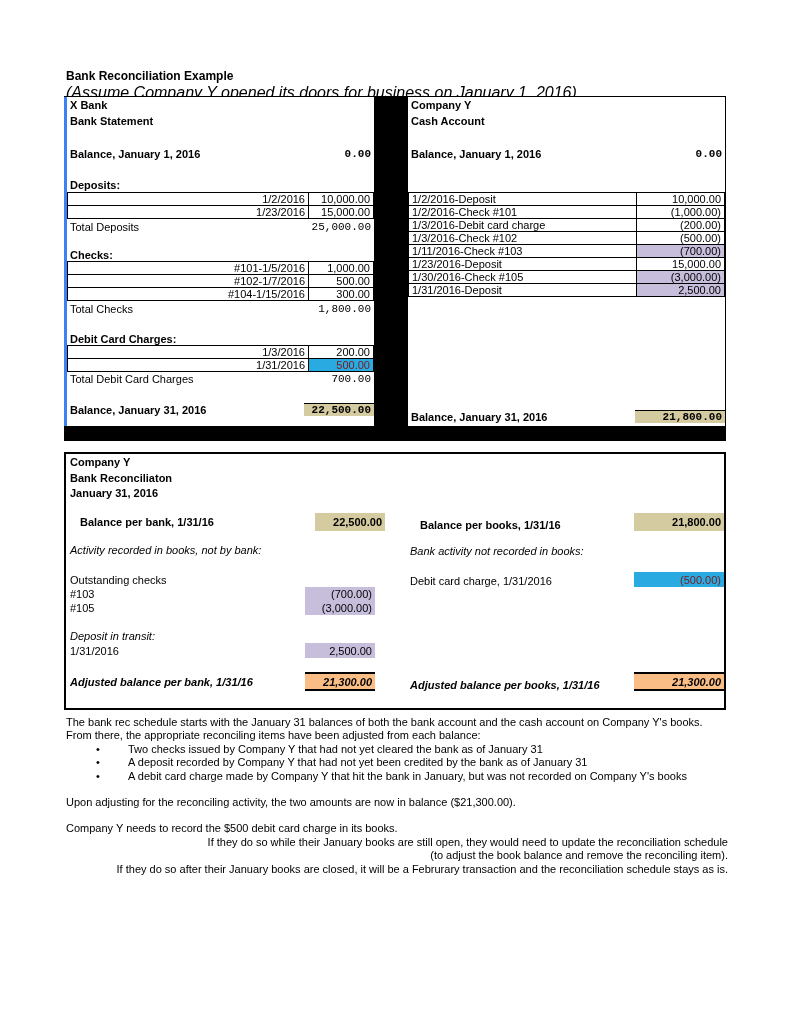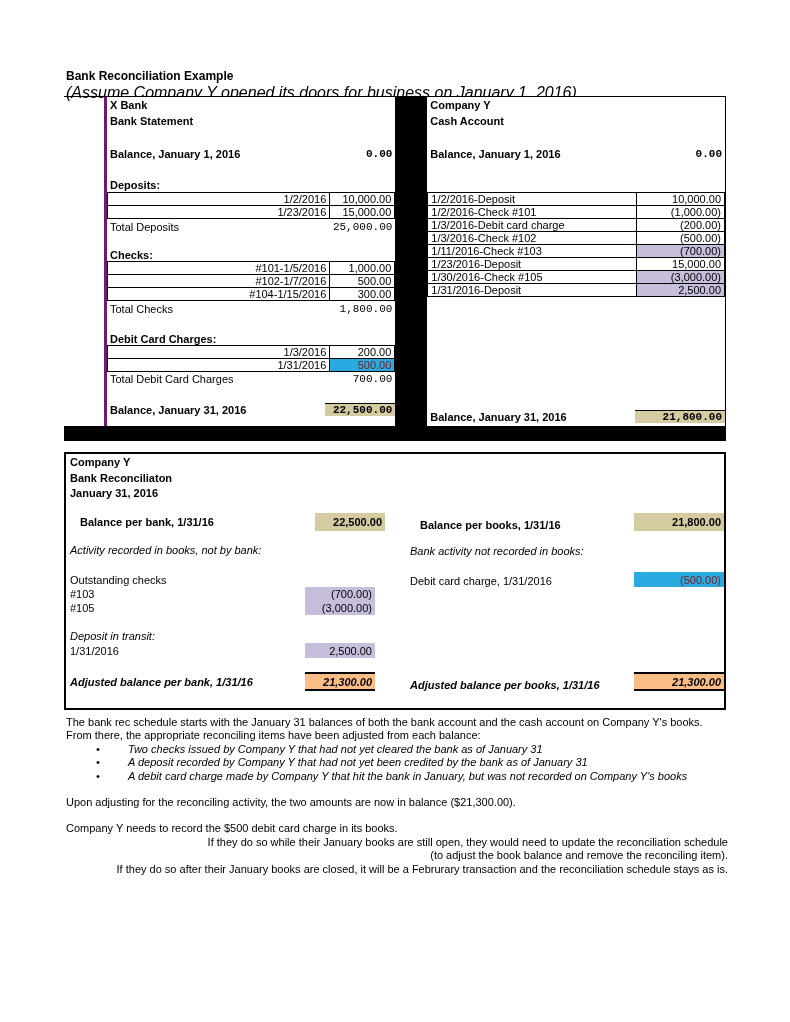--- a/index.html
+++ b/index.html
@@ -8,21 +8,21 @@
   html,body{margin:0;padding:0;background:#ffffff;}
   .page{position:relative;width:790px;height:1022px;background:#ffffff;overflow:hidden;
         font-family:"Liberation Sans",sans-serif;color:#000;font-size:11px;}
   .title{position:absolute;left:66px;top:69px;font-size:12px;font-weight:bold;}
   .subtitle{position:absolute;left:66px;top:84px;font-size:16px;font-style:italic;}
 
   
   .toptable{position:absolute;left:64px;top:96px;width:662px;}
   .panels{display:flex;border-top:1px solid #000;}
   .panel{background:#fff;box-sizing:border-box;display:flex;flex-direction:column;height:329px;}
-  .lp{width:310px;border-left:3px solid #701a75;margin-left:40px;}
+  .lp{width:310px;border-left:3px solid #3b82f6;}
   .vdiv{width:34px;background:#000;height:329px;}
   .rp{width:318px;border-right:1px solid #000;}
   .hband{height:15px;background:#000;}
 
   .row{display:flex;align-items:center;box-sizing:border-box;}
   .spacer{flex:1;}
   .lbl{flex:1;padding-left:3px;white-space:nowrap;}
   .amt{width:65px;text-align:right;padding-right:3px;box-sizing:border-box;font-family:Liberation Mono, monospace;}
   .amt70{width:70px;}
   .amt90{width:90px;}
@@ -51,21 +51,21 @@
   .lh{width:341px;display:flex;align-items:center;box-sizing:border-box;padding-left:4px;height:100%;}
   .lh .llbl{flex:1;white-space:nowrap;}
   .lh .lamt{width:70px;margin-right:32px;text-align:right;padding-right:3px;box-sizing:border-box;height:100%;display:flex;align-items:center;justify-content:flex-end;}
   .rh{flex:1;display:flex;align-items:flex-end;height:100%;gap:32px;}
   .rh .rlbl{flex:1;padding-left:3px;white-space:nowrap;}
   .rh .ramt{width:90px;text-align:right;padding-right:3px;box-sizing:border-box;height:100%;display:flex;align-items:center;justify-content:flex-end;}
 
   
   .notes{position:absolute;left:66px;top:716px;width:662px;font-size:11px;line-height:13.4px;}
   .notes p{margin:0;}
-  .bullets{margin:0;padding:0;list-style:none;font-style:italic;}
+  .bullets{margin:0;padding:0;list-style:none;}
   .bullets li{position:relative;padding-left:62px;}
   .bullets li::before{content:"\2022";position:absolute;left:30px;}
   .sp13{height:13px;}
   .ind{padding-left:8px;text-align:right;}
 </style>
 </head>
 <body>
 
 <div class="page">
 

